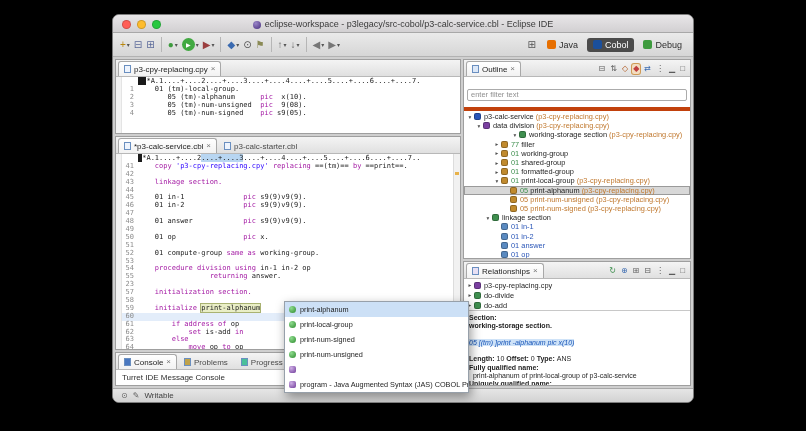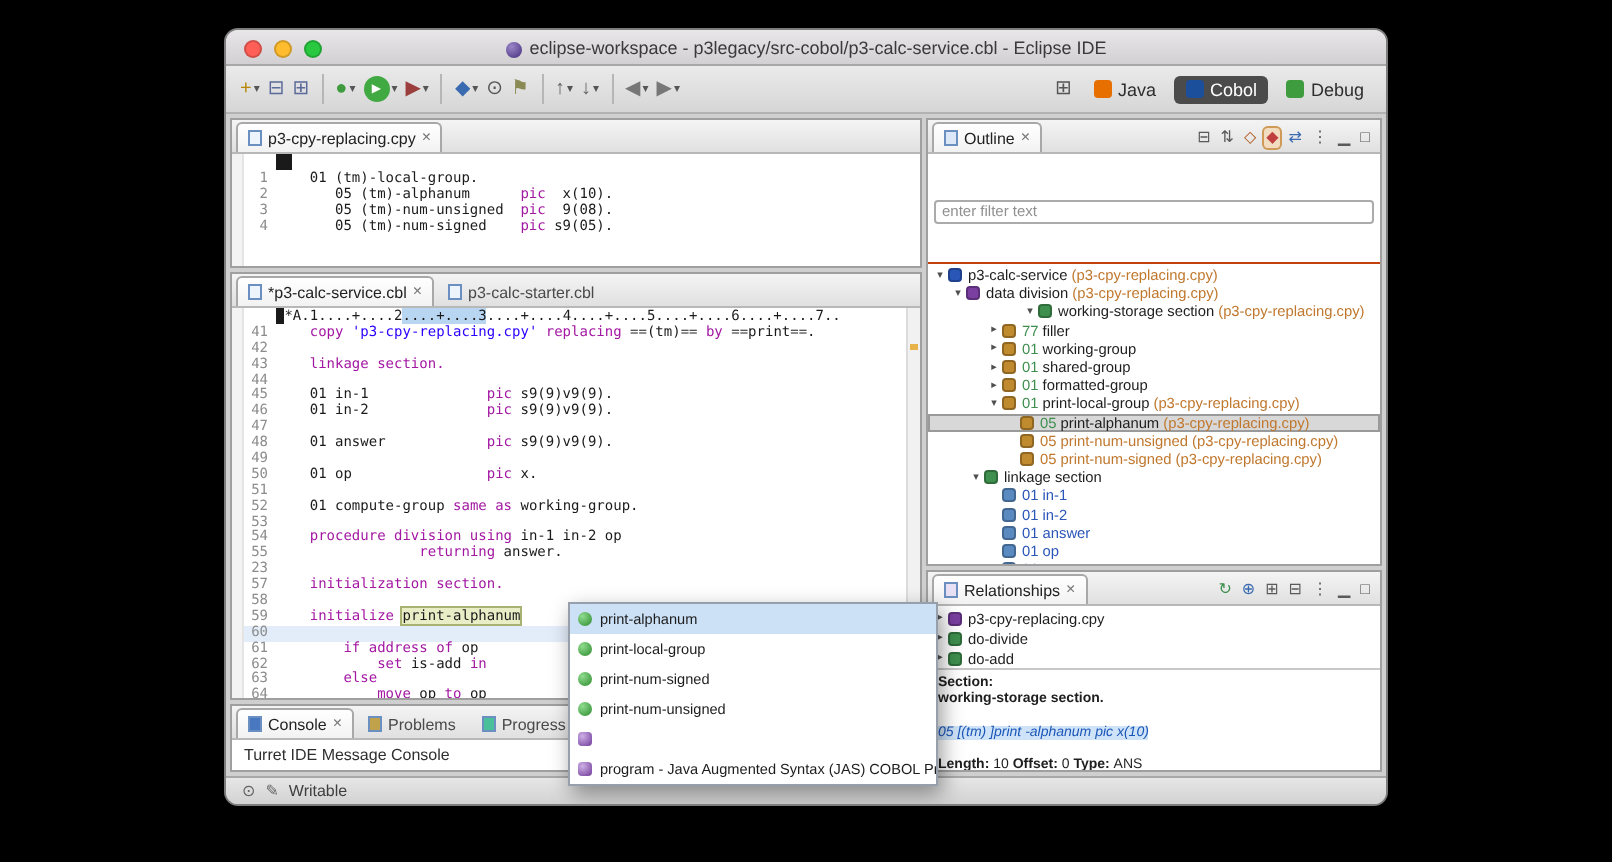--- a/index.html
+++ b/index.html
@@ -41,21 +41,21 @@
 .lnum{width:16px;flex:0 0 auto;text-align:right;padding-right:4px;color:#8c8c8c}
 .ltext{flex:1;min-width:0;color:#1b1b1b}
 .k{color:#a318a3}
 .s{color:#2a00ff}
 .blk{background:#1a1a1a;color:#1a1a1a}
 .selseg{background:#b8d6f2}
 .hlseg{background:#e9eec6;box-shadow:0 0 0 1px #a9b272}
 .oruler{width:7px;flex:0 0 auto;background:#f1f1f1;border-left:1px solid #dcdcdc;position:relative}
 .omark{position:absolute;left:1px;right:1px;height:3px}
 .consolebody{flex:1;font-size:8px;color:#2e2e2e;padding:3px 6px}
-.filterwrap{padding:18px 3px;border-bottom:1px solid #c2410c;flex:0 0 auto}
+.filterwrap{padding:6px 3px;border-bottom:4px solid #c2410c;flex:0 0 auto}
 .filter{width:100%;height:12px;font-size:7.5px;font-family:inherit;border:1px solid #ababab;border-radius:2px;padding:0 3px;color:#555}
 .filter::placeholder{color:#909090}
 .tree{flex:1;min-height:0;overflow:hidden;padding-top:1px}
 .trow{display:flex;align-items:center;height:9.2px;font-size:7.4px;white-space:pre;color:#1e1e1e}
 .trow.selected{background:#d8d8d8;box-shadow:inset 0 0 0 1px #9a9a9a}
 .arrow{width:8px;flex:0 0 auto;font-size:5.5px;color:#4f4f4f;text-align:center}
 .ticon{width:7px;height:7px;border-radius:2px;margin-right:3px;flex:0 0 auto;border:1px solid rgba(0,0,0,.25)}
 .pfx{color:#3f8f4f}
 .annot{color:#c0782e}
 .t-orange{color:#c0782e}
@@ -172,21 +172,21 @@
         <div class="tabrow" id="toptabs">
             <div class="tab">
               <span class="ficon"></span>
               <span>p3-cpy-replacing.cpy</span>
               <span class="xicon">×</span>
             </div>
           </div>
         <div class="ebody">
           <div class="gutter"></div>
           <div class="lines" id="topeditor">
-              <div class="crow"><span class="lnum"></span><span class="ltext"><span class="blk">&nbsp;&nbsp;</span></span></div>
+              <div class="crow"><span class="lnum"></span><span class="ltext"><span class="blk">&nbsp;&nbsp;</span><span>*A.1....+....2....+....3....+....4....+....5....+....6....+....7.</span></span></div>
               <div class="crow"><span class="lnum">1</span><span class="ltext"><span>    01 (tm)-local-group.</span></span></div>
               <div class="crow"><span class="lnum">2</span><span class="ltext"><span>       05 (tm)-alphanum      </span><span class="k">pic</span><span>  x(10).</span></span></div>
               <div class="crow"><span class="lnum">3</span><span class="ltext"><span>       05 (tm)-num-unsigned  </span><span class="k">pic</span><span>  9(08).</span></span></div>
               <div class="crow"><span class="lnum">4</span><span class="ltext"><span>       05 (tm)-num-signed    </span><span class="k">pic</span><span> s9(05).</span></span></div>
             </div>
         </div>
       </div>
 
       <div class="stack" style="height:214px">
         <div class="tabrow" id="bottabs">
@@ -254,21 +254,21 @@
           </div>
         <div class="consolebody">
           <span>Turret IDE Message Console</span>
         </div>
       </div>
 
     </div>
 
     <div class="rightcol">
 
-      <div class="stack" style="height:224px">
+      <div class="stack" style="height:200px">
         <div class="tabrow">
           <div class="tab">
             <span class="ficon" style="background:#dce8f8"></span>
             <span>Outline</span>
             <span class="xicon">×</span>
           </div>
           <div class="hicons" id="outlineicons">
               <span class="hico">⊟</span>
               <span class="hico">⇅</span>
               <span class="hico" style="color: rgb(176, 90, 32);">◇</span>

